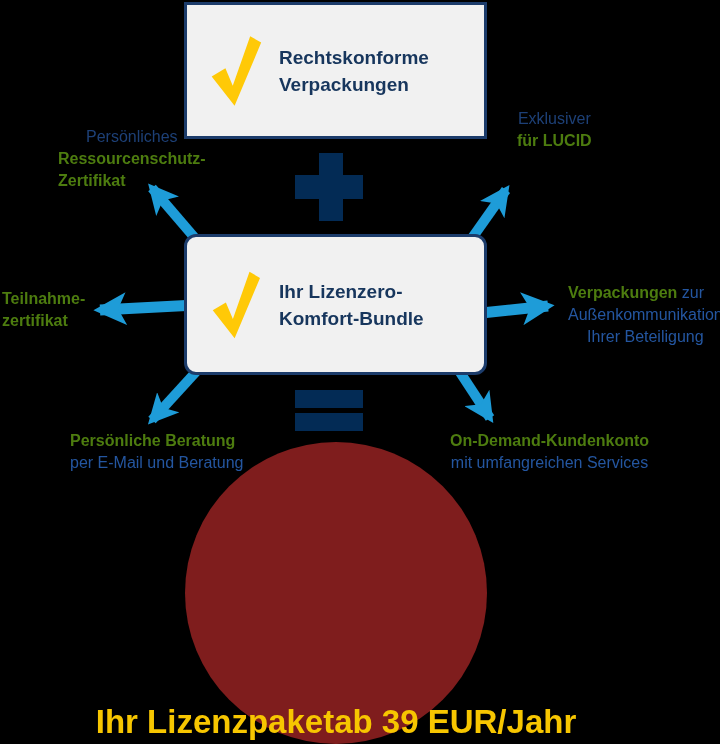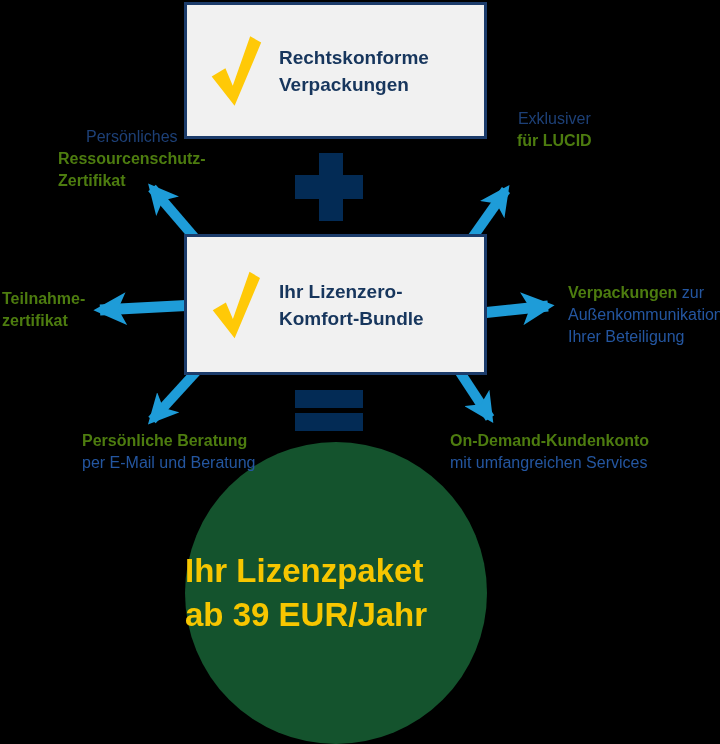--- a/index.html
+++ b/index.html
@@ -34,68 +34,68 @@
     margin-left: 21px;
   }
   .box .box-text {
     margin-left: 16px;
     font-size: 19px;
     line-height: 27px;
     font-weight: bold;
     color: #17365d;
   }
   .top-box { left: 184px; top: 2px; width: 303px; height: 137px; }
-  .mid-box { left: 184px; top: 234px; width: 303px; height: 141px; }
+  .mid-box { left: 184px; top: 234px; width: 303px; height: 141px; border-radius: 12px; }
 
   .shape {
     position: absolute;
     background: #032b55;
     z-index: 2;
   }
   .plus-h { left: 295px; top: 175px; width: 68px; height: 24px; }
   .plus-v { left: 319px; top: 153px; width: 24px; height: 68px; }
   .eq-1   { left: 295px; top: 390px; width: 68px; height: 18px; }
   .eq-2   { left: 295px; top: 413px; width: 68px; height: 18px; }
 
   .circle {
     position: absolute;
     left: 185px; top: 442px;
     width: 302px; height: 302px;
     border-radius: 50%;
-    background: #14532d;
+    background: #7f1d1d;
     display: flex;
-    flex-direction: column;
-    align-items: flex-start;
+    flex-direction: row;
+    align-items: flex-end;
     justify-content: center;
     z-index: 2;
   }
   .circle .circle-line {
     font-size: 33px;
     line-height: 44px;
     font-weight: bold;
     color: #f7c600;
     white-space: nowrap;
   }
 
   .label {
     position: absolute;
     font-size: 16px;
     line-height: 22px;
     z-index: 3;
   }
   .label div { white-space: nowrap; }
   .t-bold  { font-weight: bold; color: #4d7c0f; }
-  .t-light { font-weight: normal; color: #2456a0; }
+  .t-light { font-weight: normal; color: #2456a0; text-align: center; }
   .t-dark-light { font-weight: normal; color: #1d4077; text-align: center; }
 
   .lbl-top-left     { left: 58px;  top: 126px; }
   .lbl-top-right    { left: 517px; top: 108px; }
   .lbl-left         { left: 2px;   top: 288px; }
   .lbl-right        { left: 568px; top: 282px; }
-  .lbl-bottom-left  { left: 82px;  top: 430px; }
+  .lbl-bottom-left  { left: 70px;  top: 430px; }
   .lbl-bottom-right { left: 450px; top: 430px; }
 </style>
 </head>
 <body>
 
 <div class="stage">
 
   <svg class="arrows-layer" width="720" height="744" viewBox="0 0 720 744">
     <defs>
       <marker id="head" viewBox="0 0 10 10" refX="8" refY="5" markerWidth="3" markerHeight="3" orient="auto" markerUnits="strokeWidth">

